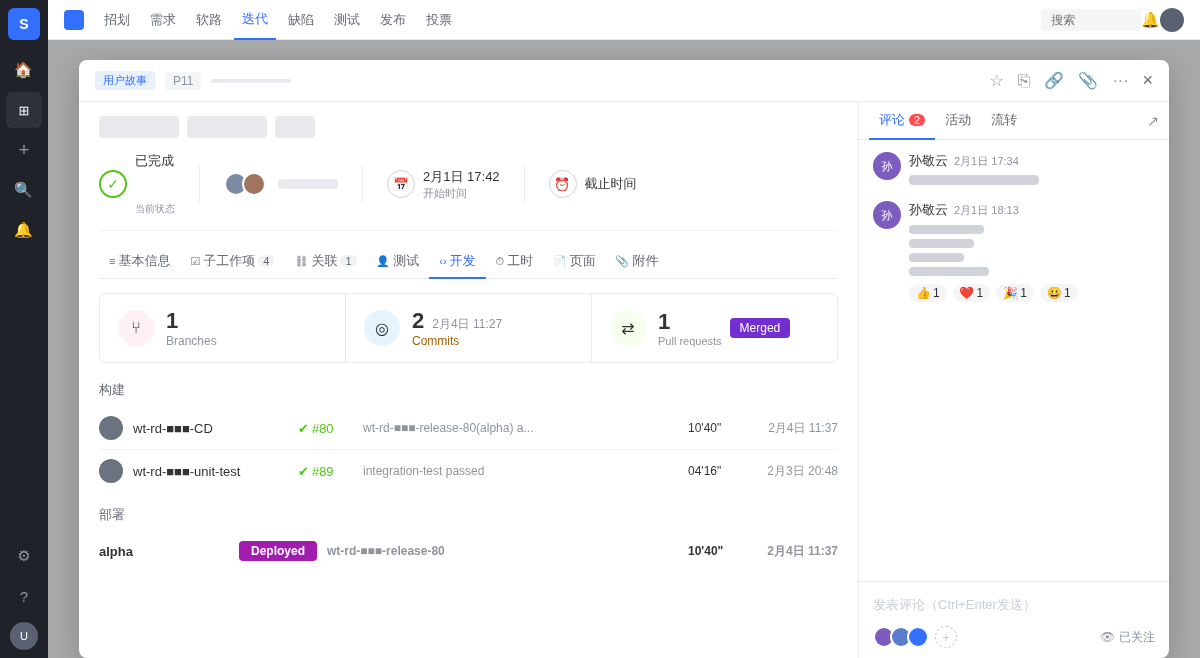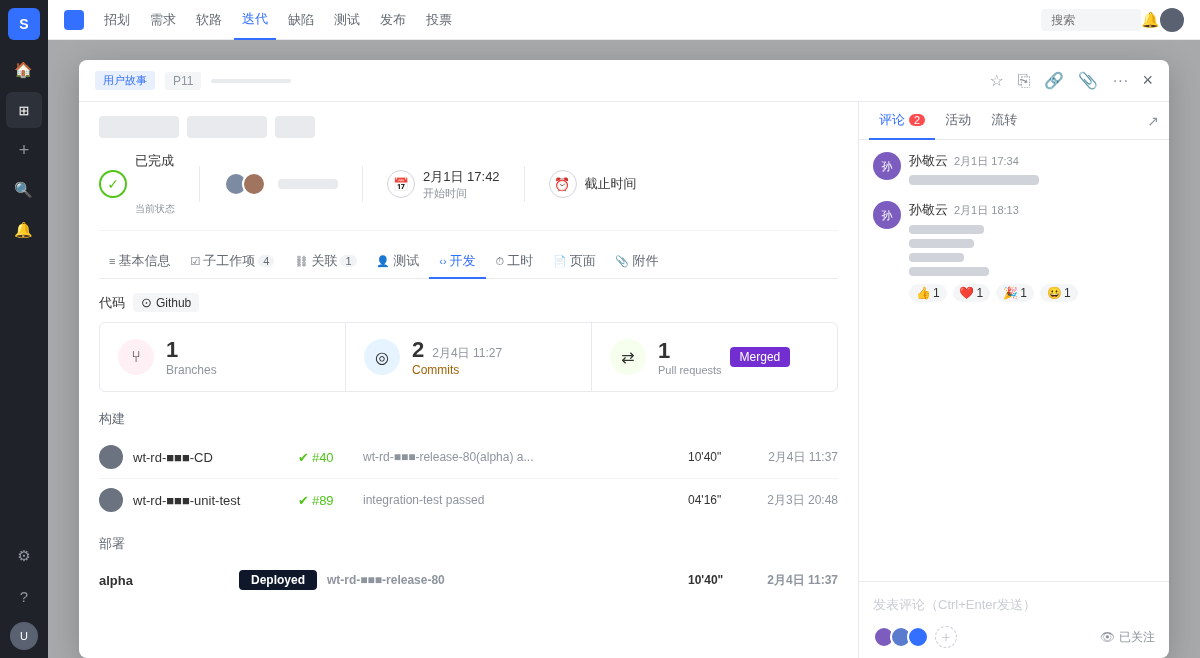--- a/index.html
+++ b/index.html
@@ -133,27 +133,20 @@
             <span style="font-size:11px;">📄</span>
             <span>页面</span>
           </div>
           <div style="padding:7px 10px;font-size:13px;color:#646a73;cursor:pointer;display:flex;align-items:center;gap:3px;border-bottom:2px solid transparent;margin-bottom:-1px;">
             <span style="font-size:11px;">📎</span>
             <span>附件</span>
           </div>
         </div>
 
         <div style="margin-bottom:14px;">
-          <div style="display:flex;align-items:center;gap:8px;margin-bottom:10px;">
-            <span style="font-size:13px;color:#333;font-weight:500;">代码</span>
-            <span style="background:#f4f5f7;color:#333;font-size:12px;padding:2px 8px;border-radius:4px;cursor:pointer;display:inline-flex;align-items:center;gap:4px;">
-              <span style="font-size:13px;">⊙</span>
-              <span>Github</span>
-            </span>
-          </div>
 
           <div style="display:flex;gap:0;border:1px solid #e8eaed;border-radius:6px;overflow:hidden;margin-bottom:18px;">
 
             <div style="flex:1;padding:14px 18px;display:flex;align-items:center;gap:12px;border-right:1px solid #e8eaed;cursor:pointer;">
               <div style="width:36px;height:36px;border-radius:50%;background:#fff0f6;display:flex;align-items:center;justify-content:center;font-size:16px;flex-shrink:0;">⑂</div>
               <div>
                 <div style="font-size:22px;font-weight:600;color:#333;">1</div>
                 <div style="font-size:12px;color:#8f959e;">Branches</div>
               </div>
             </div>
@@ -182,21 +175,21 @@
           </div>
 
           <div style="margin-bottom:14px;">
             <div style="font-size:13px;color:#646a73;margin-bottom:8px;font-weight:500;">构建</div>
 
             <div style="display:flex;align-items:center;padding:9px 0;border-bottom:1px solid #f0f2f5;gap:10px;">
               <div style="width:24px;height:24px;border-radius:50%;background:#6b7280;flex-shrink:0;"></div>
               <span style="font-size:13px;color:#333;min-width:155px;">wt-rd-■■■-CD</span>
               <span style="display:flex;align-items:center;gap:3px;font-size:13px;color:#52c41a;min-width:55px;">
                 <span>✔</span>
-                <span>#40</span>
+                <span>#80</span>
               </span>
               <span style="font-size:12px;color:#8f959e;flex:1;overflow:hidden;text-overflow:ellipsis;white-space:nowrap;">wt-rd-■■■-release-80(alpha) a...</span>
               <span style="font-size:12px;color:#333;min-width:50px;">10'40"</span>
               <span style="font-size:12px;color:#8f959e;min-width:90px;text-align:right;">2月4日 11:37</span>
             </div>
 
             <div style="display:flex;align-items:center;padding:9px 0;gap:10px;">
               <div style="width:24px;height:24px;border-radius:50%;background:#6b7280;flex-shrink:0;"></div>
               <span style="font-size:13px;color:#333;min-width:155px;">wt-rd-■■■-unit-test</span>
               <span style="display:flex;align-items:center;gap:3px;font-size:13px;color:#52c41a;min-width:55px;">
@@ -206,21 +199,21 @@
               <span style="font-size:12px;color:#8f959e;flex:1;overflow:hidden;text-overflow:ellipsis;white-space:nowrap;">integration-test passed</span>
               <span style="font-size:12px;color:#333;min-width:50px;">04'16"</span>
               <span style="font-size:12px;color:#8f959e;min-width:90px;text-align:right;">2月3日 20:48</span>
             </div>
           </div>
 
           <div>
             <div style="font-size:13px;color:#646a73;margin-bottom:8px;font-weight:500;">部署</div>
             <div style="display:flex;align-items:center;padding:9px 0;gap:10px;font-weight:bold;">
               <span style="font-size:13px;color:#333;min-width:130px;">alpha</span>
-              <span style="background:#0f172a;color:#fff;font-size:12px;padding:3px 12px;border-radius:4px;min-width:75px;text-align:center;">Deployed</span>
+              <span style="background:#a21caf;color:#fff;font-size:12px;padding:3px 12px;border-radius:4px;min-width:75px;text-align:center;">Deployed</span>
               <span style="font-size:12px;color:#8f959e;flex:1;overflow:hidden;text-overflow:ellipsis;white-space:nowrap;">wt-rd-■■■-release-80</span>
               <span style="font-size:12px;color:#333;min-width:50px;">10'40"</span>
               <span style="font-size:12px;color:#8f959e;min-width:90px;text-align:right;">2月4日 11:37</span>
             </div>
           </div>
         </div>
       </div>
 
       <div style="width:310px;display:flex;flex-direction:column;flex-shrink:0;">
 

